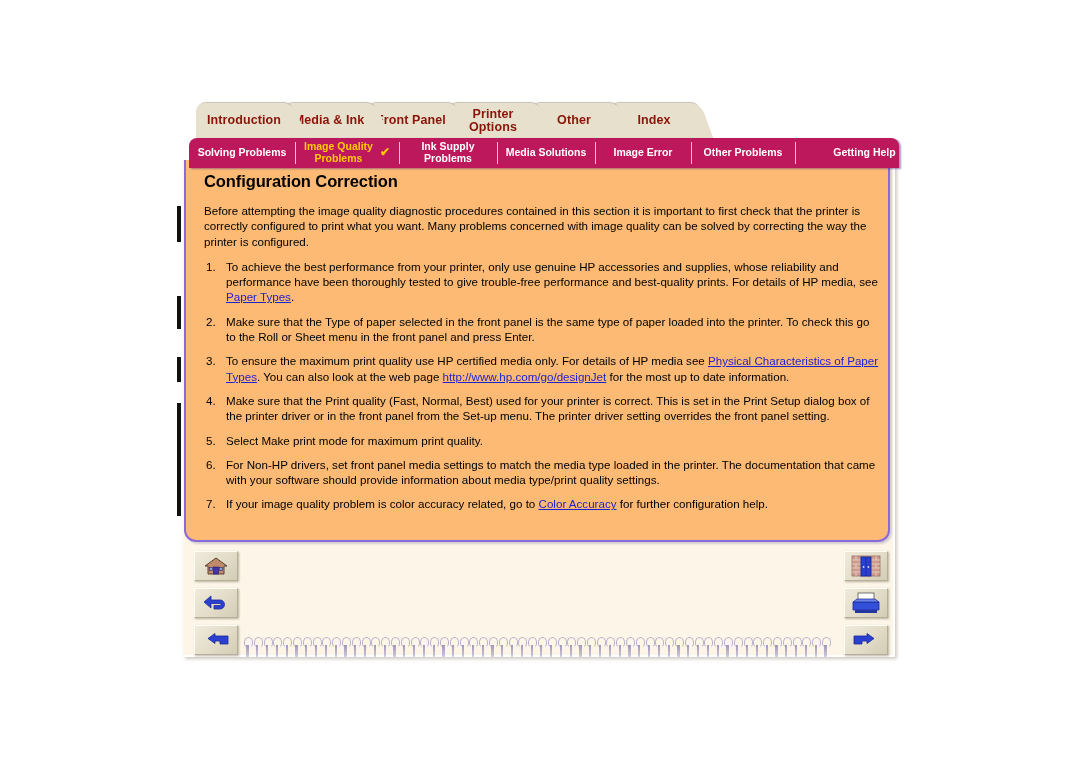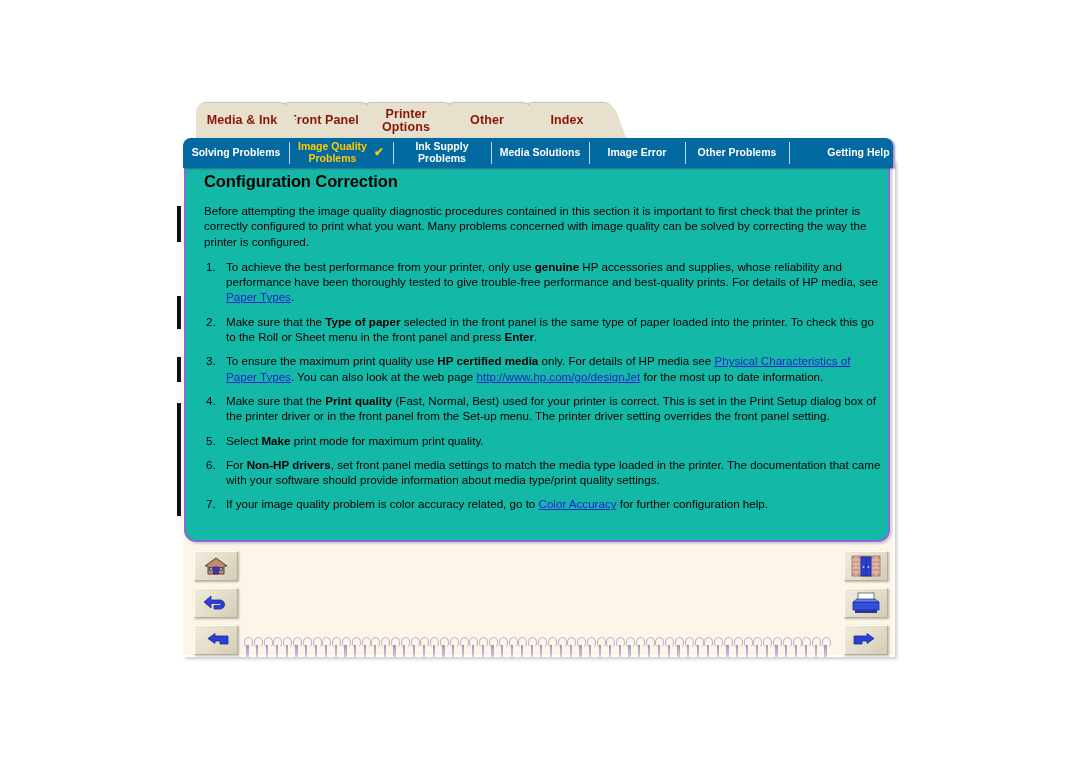--- a/index.html
+++ b/index.html
@@ -67,23 +67,23 @@
   }
   .tab.t-solutions::after { height: 42px; }
   .tab.t-front  { width: 90px; z-index: 16; }
   .tab.t-printer{ width: 92px; z-index: 15; margin-top: 32px; }
   .tab.t-other  { width: 88px; z-index: 14; }
   .tab.t-index  { width: 90px; z-index: 13; }
 
   
   .subbar {
     position: absolute;
-    left: 183px; top: 138px;
+    left: 189px; top: 138px;
     width: 710px; height: 30px;
-    background: #0369a1;
+    background: #be185d;
     border-radius: 8px 8px 0 0;
     box-shadow: 2px 1px 2px rgba(60,20,120,.45);
     display: flex;
     align-items: center;
     z-index: 25;
   }
   .subtab {
     flex: 0 0 auto;
     height: 30px;
     display: flex;
@@ -133,21 +133,21 @@
     width: 712px; height: 497px;
     box-shadow: 2px 2px 3px rgba(120,110,90,.35);
     z-index: 9;
   }
 
   
   .panel {
     position: absolute;
     left: 184px; top: 160px;
     width: 706px; height: 382px;
-    background: #14b8a6;
+    background: #fdba74;
     border: 2px solid #8a6ad8;
     border-top: none;
     border-radius: 0 0 12px 12px;
     box-sizing: border-box;
     z-index: 20;
     box-shadow: 2px 2px 2px rgba(120,110,160,.30);
   }
 
   .content {
     position: absolute;
@@ -182,21 +182,21 @@
     color: #000;
     width: 655px;
   }
   ol.steps > li::before {
     counter-increment: step;
     content: counter(step) ".";
     position: absolute;
     left: 2px; top: 0;
     font-size: 11.6px;
   }
-  b, .b { font-weight: bold; }
+  b, .b { font-weight: normal; }
   a.lnk {
     color: #2222cc;
     text-decoration: underline;
     cursor: pointer;
   }
 
   
   .chgbar {
     position: absolute;
     width: 4px;
@@ -262,20 +262,23 @@
   .nb-exit  { left: 844px; top: 551px; }
   .nb-print { left: 844px; top: 588px; }
   .nb-fwdR  { left: 844px; top: 625px; }
 </style>
 </head>
 <body>
 
 <div id="root">
 
   <div class="tabrow">
+    <div class="tab t-intro">
+      <span class="tabinner">Introduction</span>
+    </div>
     <div class="tab t-media">
       <span class="tabinner">Media &amp; Ink</span>
     </div>
     <div class="tab t-front">
       <span class="tabinner">Front Panel</span>
     </div>
     <div class="tab t-printer">
       <span class="tabinner">
         <span>Printer</span><br>
         <span>Options</span>

